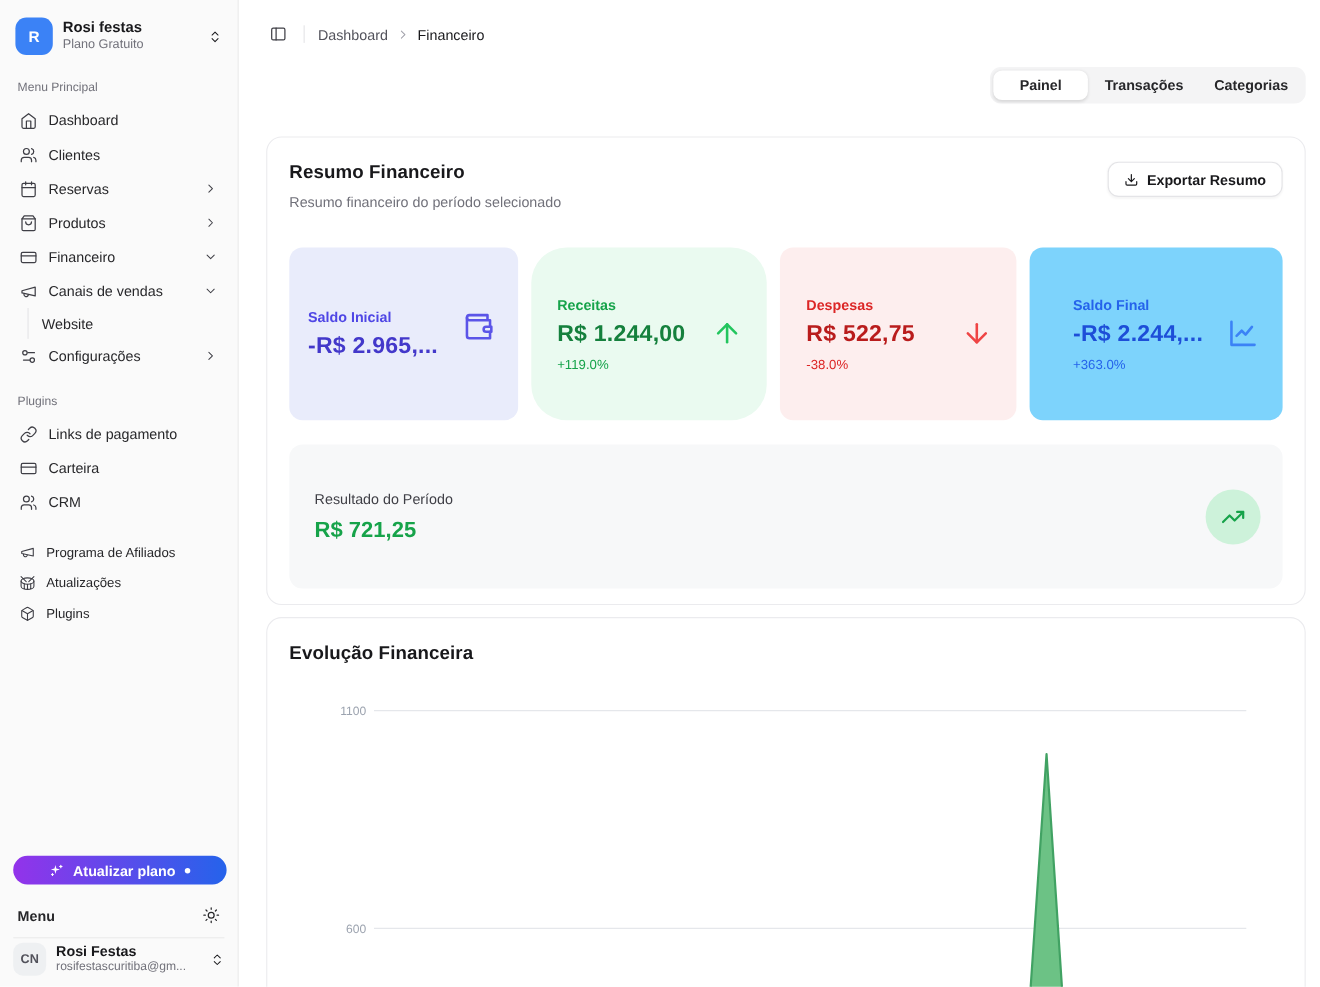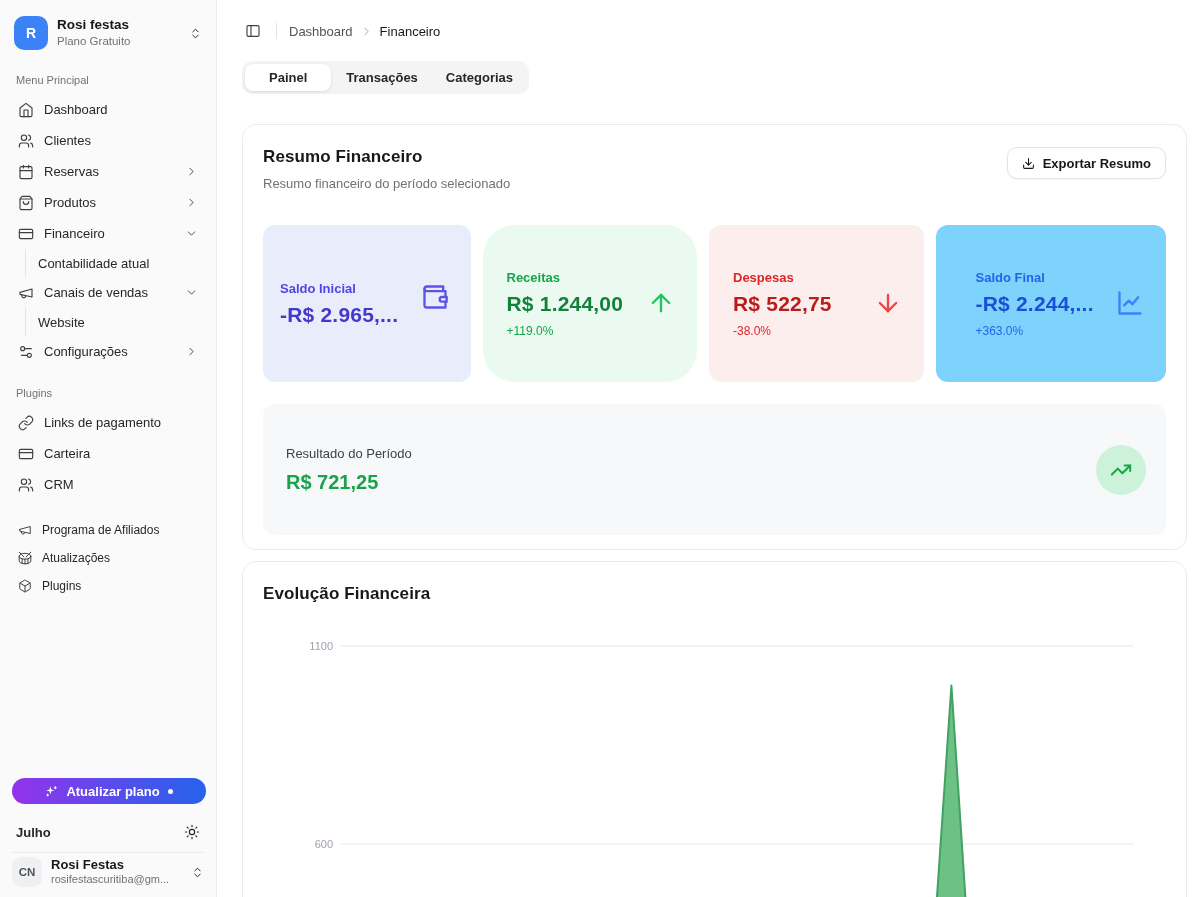--- a/index.html
+++ b/index.html
@@ -46,21 +46,21 @@
   .main { flex:1; position:relative; padding:20px 17px 0 25px; }
   .top-row { display:flex; align-items:center; gap:12px; height:22px; }
   .toggle-btn { width:22px; height:22px; border:none; background:transparent; color:#3f3f46;
     display:flex; align-items:center; justify-content:center; cursor:pointer; padding:0; }
   .vdiv { width:1px; height:16px; background:#e4e4e7; }
   .crumbs { display:flex; align-items:center; gap:7px; font-size:13px; }
   .crumb-parent { color:#52525b; cursor:pointer; }
   .crumb-sep { color:#a1a1aa; display:flex; }
   .crumb-current { color:#18181b; }
 
-  .filter-row { display:flex; align-items:center; margin-top:19px; }
+  .filter-row { display:flex; align-items:center; margin-top:19px;justify-content:flex-end; }
   .tabs { display:flex; align-items:center; background:#f4f4f5; border-radius:10px; padding:3px; gap:2px; }
   .tab { border:none; background:transparent; font-size:13px; font-weight:600; color:#27272a;
     padding:6px 13px; border-radius:8px; cursor:pointer; font-family:"Liberation Sans",sans-serif; }
   .tab.active { background:#fff; box-shadow:0 1px 3px rgba(0,0,0,.12); padding:6px 24px; }
   .selects { margin-left:auto; display:flex; gap:12px; }
   .select { display:flex; align-items:center; justify-content:space-between; gap:10px;
     height:31px; border:1px solid #e4e4e7; border-radius:10px; background:#fff; padding:0 10px 0 13px;
     font-size:13px; color:#18181b; cursor:pointer; box-shadow:0 1px 2px rgba(0,0,0,.03); }
   .select .ic { color:#a1a1aa; }
   .select.month { width:104px; } .select.year { width:74px; }
@@ -164,23 +164,20 @@
     <div class="nav-item">
       <svg class="ic" viewBox="0 0 24 24">
           <rect x="2" y="5" width="20" height="14" rx="2"></rect>
           <path d="M2 10h20"></path>
         </svg>
       <span class="grow">Financeiro</span>
       <svg class="ic ic-sm" viewBox="0 0 24 24">
           <path d="m6 9 6 6 6-6"></path>
         </svg>
     </div>
-    <div class="nav-sub">
-      <span>Contabilidade atual</span>
-    </div>
     <div class="nav-item">
       <svg class="ic" viewBox="0 0 24 24">
           <path d="m3 11 18-5v12L3 14v-3z"></path>
           <path d="M11.6 16.8a3 3 0 1 1-5.8-1.6"></path>
         </svg>
       <span class="grow">Canais de vendas</span>
       <svg class="ic ic-sm" viewBox="0 0 24 24">
           <path d="m6 9 6 6 6-6"></path>
         </svg>
     </div>
@@ -252,21 +249,21 @@
     <div class="sidebar-footer">
       <button class="upgrade-btn">
         <svg class="ic ic-sm" viewBox="0 0 24 24" style="stroke-width:2">
             <path d="M9.9 2.4 11.5 8.5 17.6 10 11.5 11.6 9.9 17.7 8.4 11.6 2.3 10 8.4 8.5Z" fill="#fff" stroke="none"></path>
             <path d="M19 3v4M21 5h-4M5 17v3M6.5 18.5h-3" stroke="#fff"></path>
           </svg>
         <span>Atualizar plano</span>
         <span class="upgrade-dot"></span>
       </button>
       <div class="theme-row">
-        <span>Julho</span>
+        <span>Menu</span>
         <svg class="ic" viewBox="0 0 24 24">
             <circle cx="12" cy="12" r="4"></circle>
             <path d="M12 2v2M12 20v2M4.9 4.9l1.4 1.4M17.7 17.7l1.4 1.4M2 12h2M20 12h2M4.9 19.1l1.4-1.4M17.7 6.3l1.4-1.4"></path>
           </svg>
       </div>
       <div class="user-row">
         <div class="user-avatar">CN</div>
         <div class="user-meta">
           <div class="user-name">Rosi Festas</div>
           <div class="user-email">rosifestascuritiba@gm...</div>

